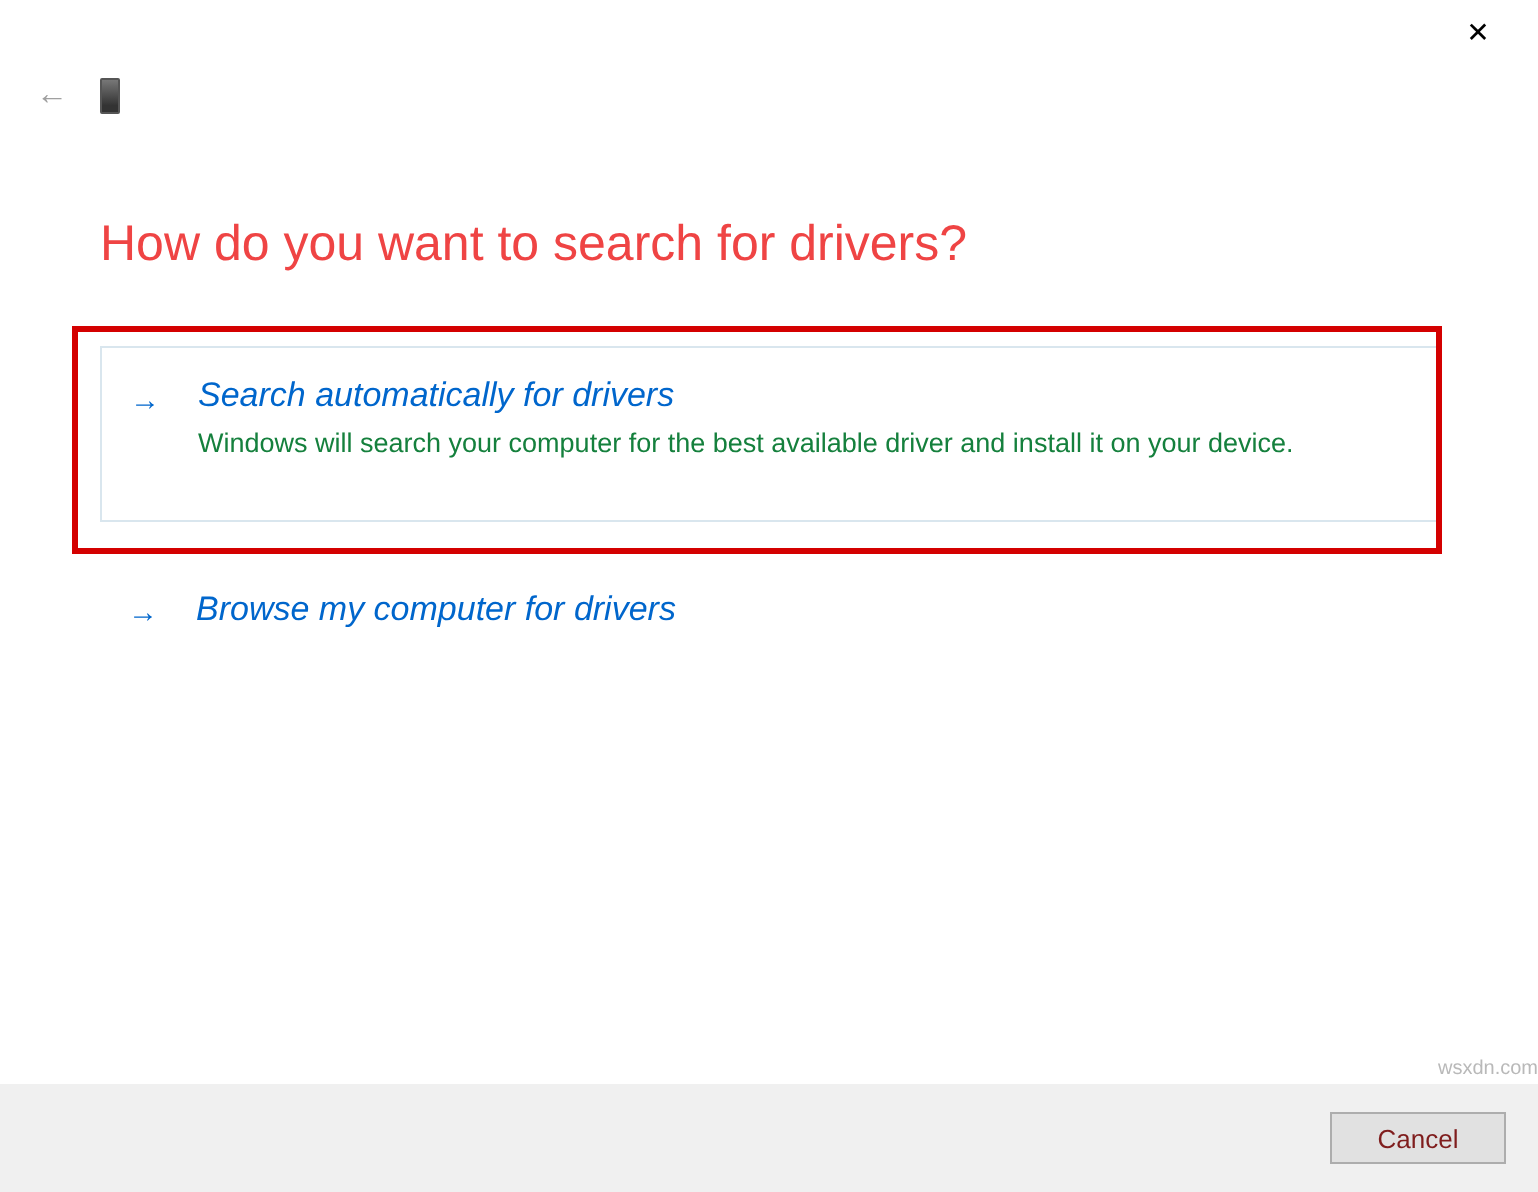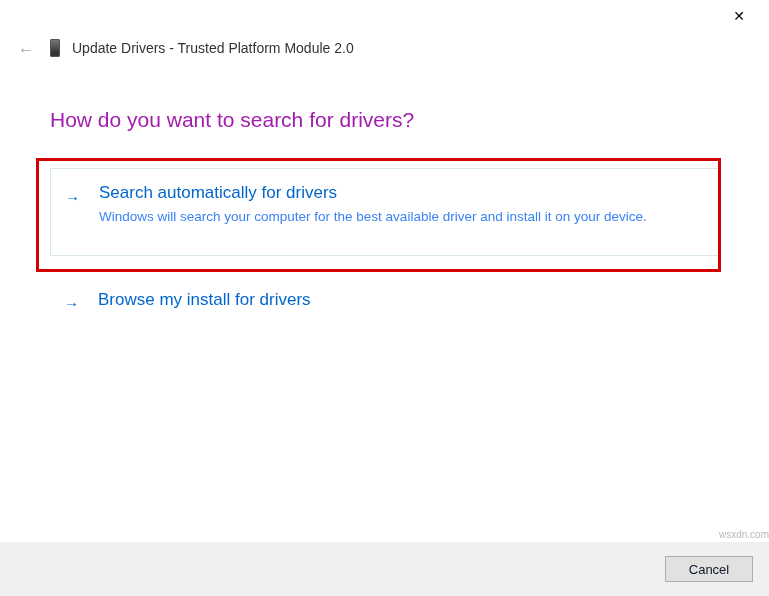--- a/index.html
+++ b/index.html
@@ -49,22 +49,22 @@
       margin-left: 4px;
     }
     .header-title {
       font-size: 14px;
       color: #333;
     }
     .content {
       padding: 46px 50px 0 50px;
     }
     .question {
-      font-size: 21px;
-      color: #a21caf;
+      font-size: 25px;
+      color: #ef4444;
       margin-bottom: 36px;
       font-weight: 400;
     }
     .options {
       position: relative;
     }
     .option-host {
       position: relative;
     }
     .highlight-box {
@@ -96,45 +96,46 @@
       font-size: 15px;
     }
     .option.plain .opt-arrow {
       top: 7px;
     }
     .opt-title {
       font-size: 17px;
       color: #0066cc;
       margin-bottom: 4px;
       font-weight: 400;
+      font-style: italic;
     }
     .opt-desc {
       font-size: 13.5px;
-      color: #3b82f6;
+      color: #15803d;
       line-height: 1.45;
     }
     .footer {
       position: absolute;
       bottom: 0;
       left: 0;
       right: 0;
       height: 54px;
       background: #f0f0f0;
       display: flex;
       justify-content: flex-end;
       align-items: center;
       padding-right: 16px;
     }
     .cancel-btn {
       width: 88px;
       height: 26px;
       background: #e1e1e1;
       border: 1px solid #adadad;
       font-size: 13px;
-      color: #0f172a;
+      color: #7f1d1d;
       cursor: pointer;
       font-family: inherit;
     }
     .watermark {
       position: absolute;
       right: 0;
       bottom: 56px;
       font-size: 10px;
       color: #b9b9b9;
     }
@@ -144,40 +145,39 @@
 
 <div class="titlebar">
   <div class="close-btn">
     <span>✕</span>
   </div>
 </div>
 
 <div class="header-row">
   <span class="back-arrow">←</span>
   <span class="device-icon"></span>
-  <span class="header-title">Update Drivers - Trusted Platform Module 2.0</span>
 </div>
 
 <div class="content">
   <h1 class="question">How do you want to search for drivers?</h1>
 
   <div class="options">
 
     <div class="option-host">
       <div class="option">
         <span class="opt-arrow">→</span>
         <div class="opt-title">Search automatically for drivers</div>
         <div class="opt-desc">Windows will search your computer for the best available driver and install it on your device.</div>
       </div>
       <div class="highlight-box"></div>
     </div>
 
     <div class="option plain">
       <span class="opt-arrow">→</span>
-      <div class="opt-title">Browse my install for drivers</div>
+      <div class="opt-title">Browse my computer for drivers</div>
     </div>
 
   </div>
 </div>
 
 <div class="watermark">wsxdn.com</div>
 
 <div class="footer">
   <button class="cancel-btn">Cancel</button>
 </div>

